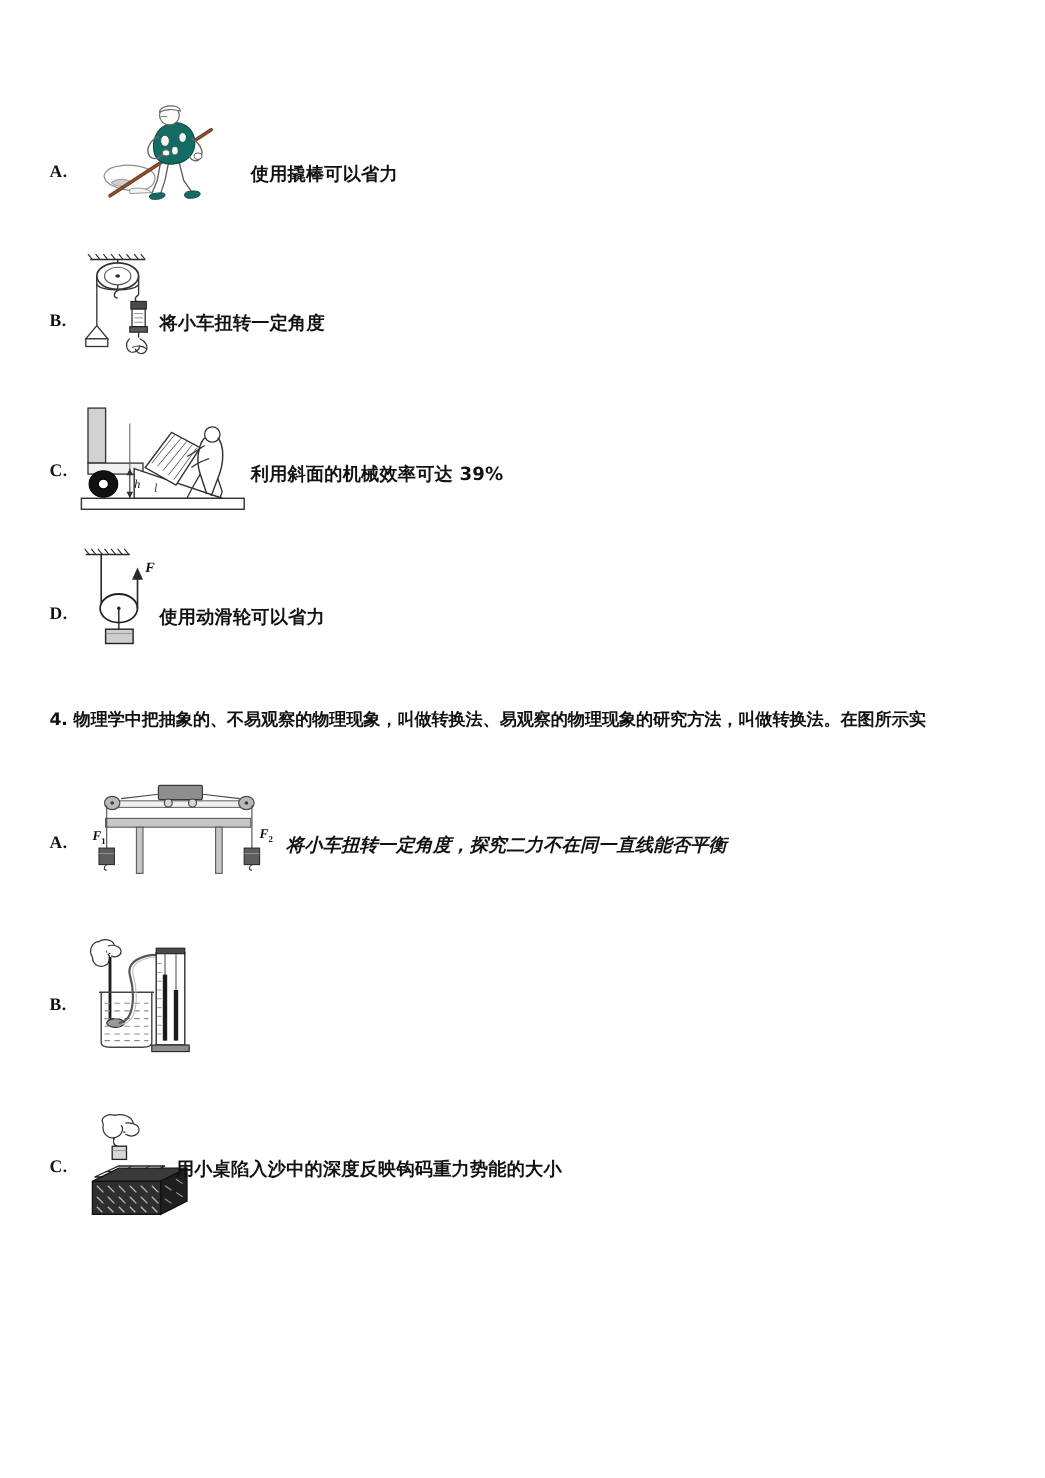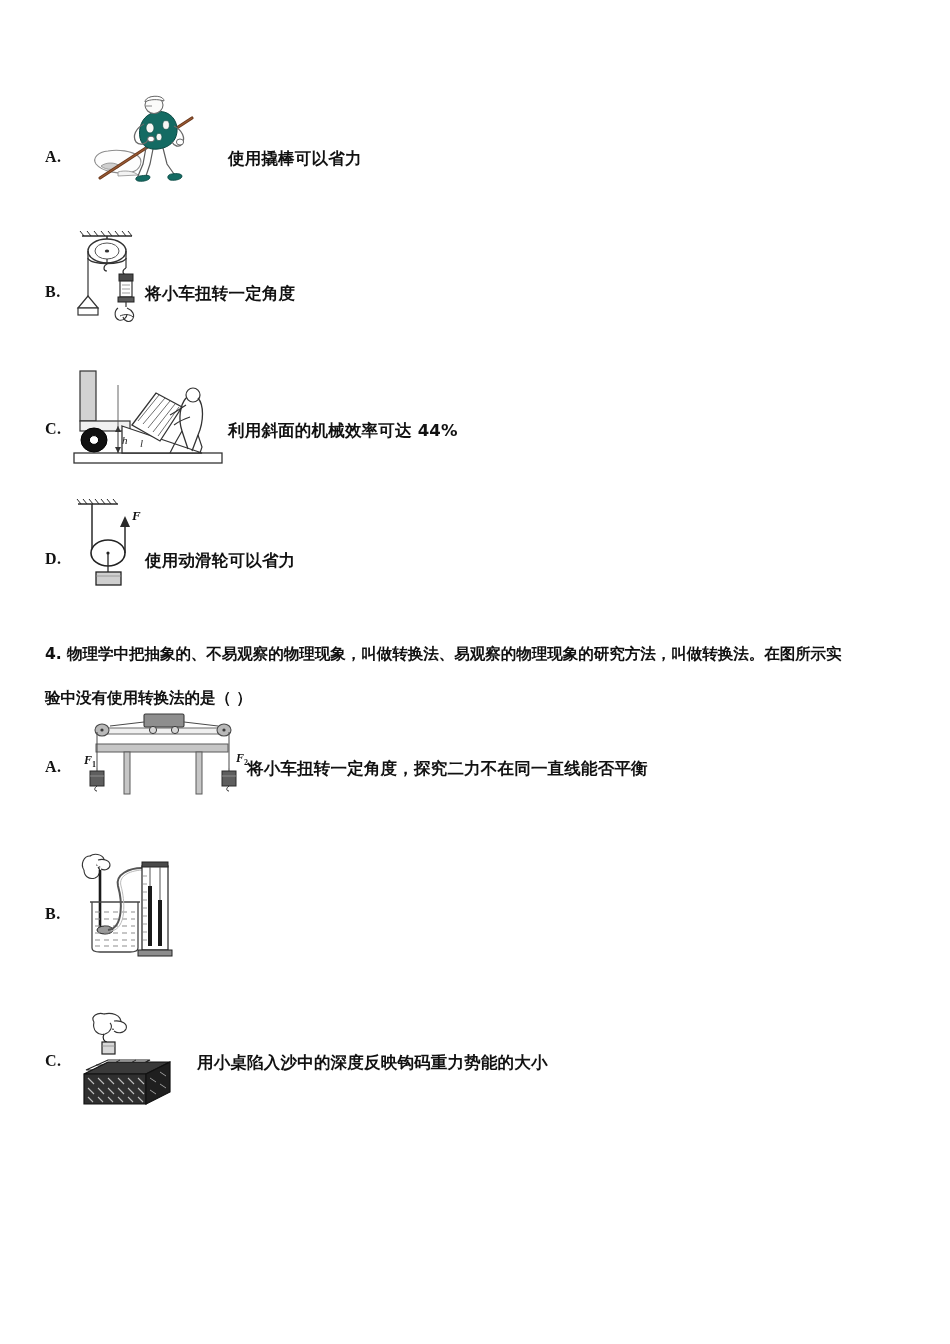--- a/index.html
+++ b/index.html
@@ -190,21 +190,21 @@
       <path d="M128 33 C134 40 134 56 128 70 L122 86" fill="none" stroke="#333" stroke-width="1.3"></path>
       <path d="M116 40 C110 44 104 48 100 50" fill="none" stroke="#333" stroke-width="1.2"></path>
       <path d="M120 52 C114 54 108 57 104 60" fill="none" stroke="#333" stroke-width="1.2"></path>
       <path d="M112 66 L104 80 L100 88" fill="none" stroke="#333" stroke-width="1.2"></path>
       <path d="M128 70 L132 82 L130 88" fill="none" stroke="#333" stroke-width="1.2"></path>
     </svg>
   </div>
   <div class="opt-row" style="left:45px; top:420px; width:460px;">
     <span class="opt-letter">C.</span>
   </div>
-  <div class="opt-text" style="position:absolute; left:228px; top:420px;">利用斜面的机械效率可达 44%</div>
+  <div class="opt-text" style="position:absolute; left:228px; top:420px;">利用斜面的机械效率可达 39%</div>
 
   <div class="fig" style="left:70px; top:496px; width:110px; height:92px;">
     <svg width="110" height="92" viewBox="0 0 110 92">
 
       <line x1="8" y1="8" x2="48" y2="8" stroke="#2a2a2a" stroke-width="1.4"></line>
       <g stroke="#2a2a2a" stroke-width="1">
         <line x1="11" y1="8" x2="7" y2="3"></line>
           <line x1="17" y1="8" x2="13" y2="3"></line>
         <line x1="23" y1="8" x2="19" y2="3"></line>
           <line x1="29" y1="8" x2="25" y2="3"></line>
@@ -229,21 +229,20 @@
     </svg>
   </div>
   <div class="opt-row" style="left:45px; top:550px; width:420px;">
     <span class="opt-letter">D.</span>
   </div>
   <div class="opt-text" style="position:absolute; left:145px; top:550px;">使用动滑轮可以省力</div>
 
   <div class="stem" style="left:45px; top:632px;">
     <span>4.</span>
     <span>物理学中把抽象的、不易观察的物理现象，叫做转换法、易观察的物理现象的研究方法，叫做转换法。在图所示实</span>
-    <span class="l2">验中没有使用转换法的是（      ）</span>
   </div>
 
   <div class="fig" style="left:78px; top:706px; width:180px; height:88px;">
     <svg width="180" height="88" viewBox="0 0 180 88">
 
       <rect x="18" y="38" width="132" height="8" fill="#c6c6c6" stroke="#5a5a5a" stroke-width="1"></rect>
 
       <rect x="22" y="22" width="124" height="6" fill="#efefef" stroke="#6a6a6a" stroke-width="1"></rect>
 
       <ellipse cx="24" cy="24" rx="7" ry="6" fill="#b9b9b9" stroke="#4a4a4a" stroke-width="1.1"></ellipse>
@@ -277,21 +276,21 @@
       <text x="6" y="58" font-family="Liberation Serif, serif" font-style="italic" font-weight="bold" font-size="12" fill="#111">F</text>
       <text x="14" y="61" font-family="Liberation Serif, serif" font-weight="bold" font-size="8" fill="#111">1</text>
 
       <text x="158" y="56" font-family="Liberation Serif, serif" font-style="italic" font-weight="bold" font-size="12" fill="#111">F</text>
       <text x="166" y="59" font-family="Liberation Serif, serif" font-weight="bold" font-size="8" fill="#111">2</text>
     </svg>
   </div>
   <div class="opt-row" style="left:45px; top:758px; width:640px;">
     <span class="opt-letter">A.</span>
   </div>
-  <div class="opt-text" style="position:absolute; left:247px; top:758px;">将小车扭转一定角度，探究二力不在同一直线能否平衡</div>
+  <div class="opt-text" style="position:absolute; left:260px; top:758px;font-style:italic;">将小车扭转一定角度，探究二力不在同一直线能否平衡</div>
 
   <div class="fig" style="left:78px; top:852px; width:110px; height:106px;">
     <svg width="110" height="106" viewBox="0 0 110 106">
 
       <path d="M6 18 C2 12 6 4 12 4 C17 4 20 9 19 14" fill="#fff" stroke="#333" stroke-width="1.1"></path>
       <path d="M12 4 C16 1 24 2 26 7 C28 11 25 15 21 15" fill="#fff" stroke="#333" stroke-width="1.1"></path>
       <path d="M20 8 C26 6 32 9 32 13 C32 17 27 19 23 17" fill="#fff" stroke="#333" stroke-width="1.1"></path>
       <path d="M6 18 C6 24 11 28 17 26 C22 24 23 18 20 15" fill="#fff" stroke="#333" stroke-width="1.1"></path>
 
       <line x1="22" y1="18" x2="22" y2="76" stroke="#1a1a1a" stroke-width="2.6"></line>
@@ -386,15 +385,15 @@
         <line x1="72" y1="66" x2="78" y2="70"></line>
           <line x1="82" y1="60" x2="88" y2="64"></line>
         <line x1="72" y1="78" x2="78" y2="82"></line>
           <line x1="82" y1="72" x2="88" y2="76"></line>
       </g>
     </svg>
   </div>
   <div class="opt-row" style="left:45px; top:1052px; width:540px;">
     <span class="opt-letter">C.</span>
   </div>
-  <div class="opt-text" style="position:absolute; left:160px; top:1052px;margin-left:37px;">用小桌陷入沙中的深度反映钩码重力势能的大小</div>
+  <div class="opt-text" style="position:absolute; left:160px; top:1052px;">用小桌陷入沙中的深度反映钩码重力势能的大小</div>
 
 </div>
 
 </body></html>

